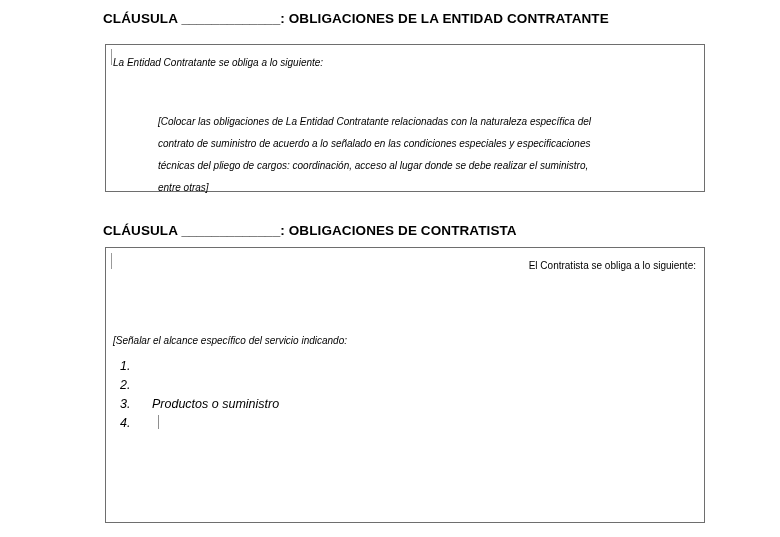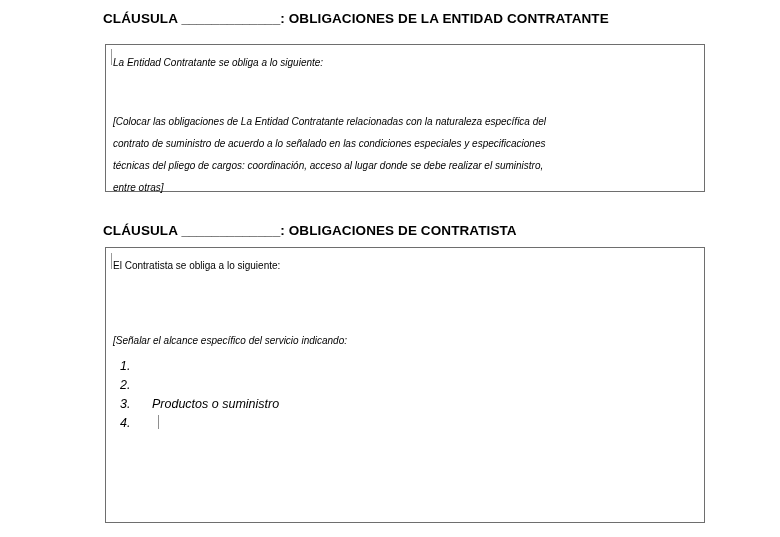--- a/index.html
+++ b/index.html
@@ -41,24 +41,24 @@
   .box-1 { top: 44px; height: 148px; }
   .box-2 { top: 247px; height: 276px; }
 
   .para {
     margin: 0;
     font-size: 10px;
     line-height: 22px;
     white-space: pre;
   }
   .italic { font-style: italic; }
-  .upright { font-style: normal; }
+  .upright { font-style: normal; text-align: right; }
 
   .box-1 .intro    { margin-top: 1px; }
-  .box-1 .placeholder { margin-top: 37px; }
+  .box-1 .placeholder { margin-top: 37px; margin-left: 45px; }
 
   .box-2 .intro        { margin-top: 1px; }
   .box-2 .placeholder1 { margin-top: 36px; }
   .box-2 .placeholder2 { margin-top: 53px; }
 
   .num-list {
     margin-top: 6px;
     padding-left: 7px;
   }
   .li-row {

